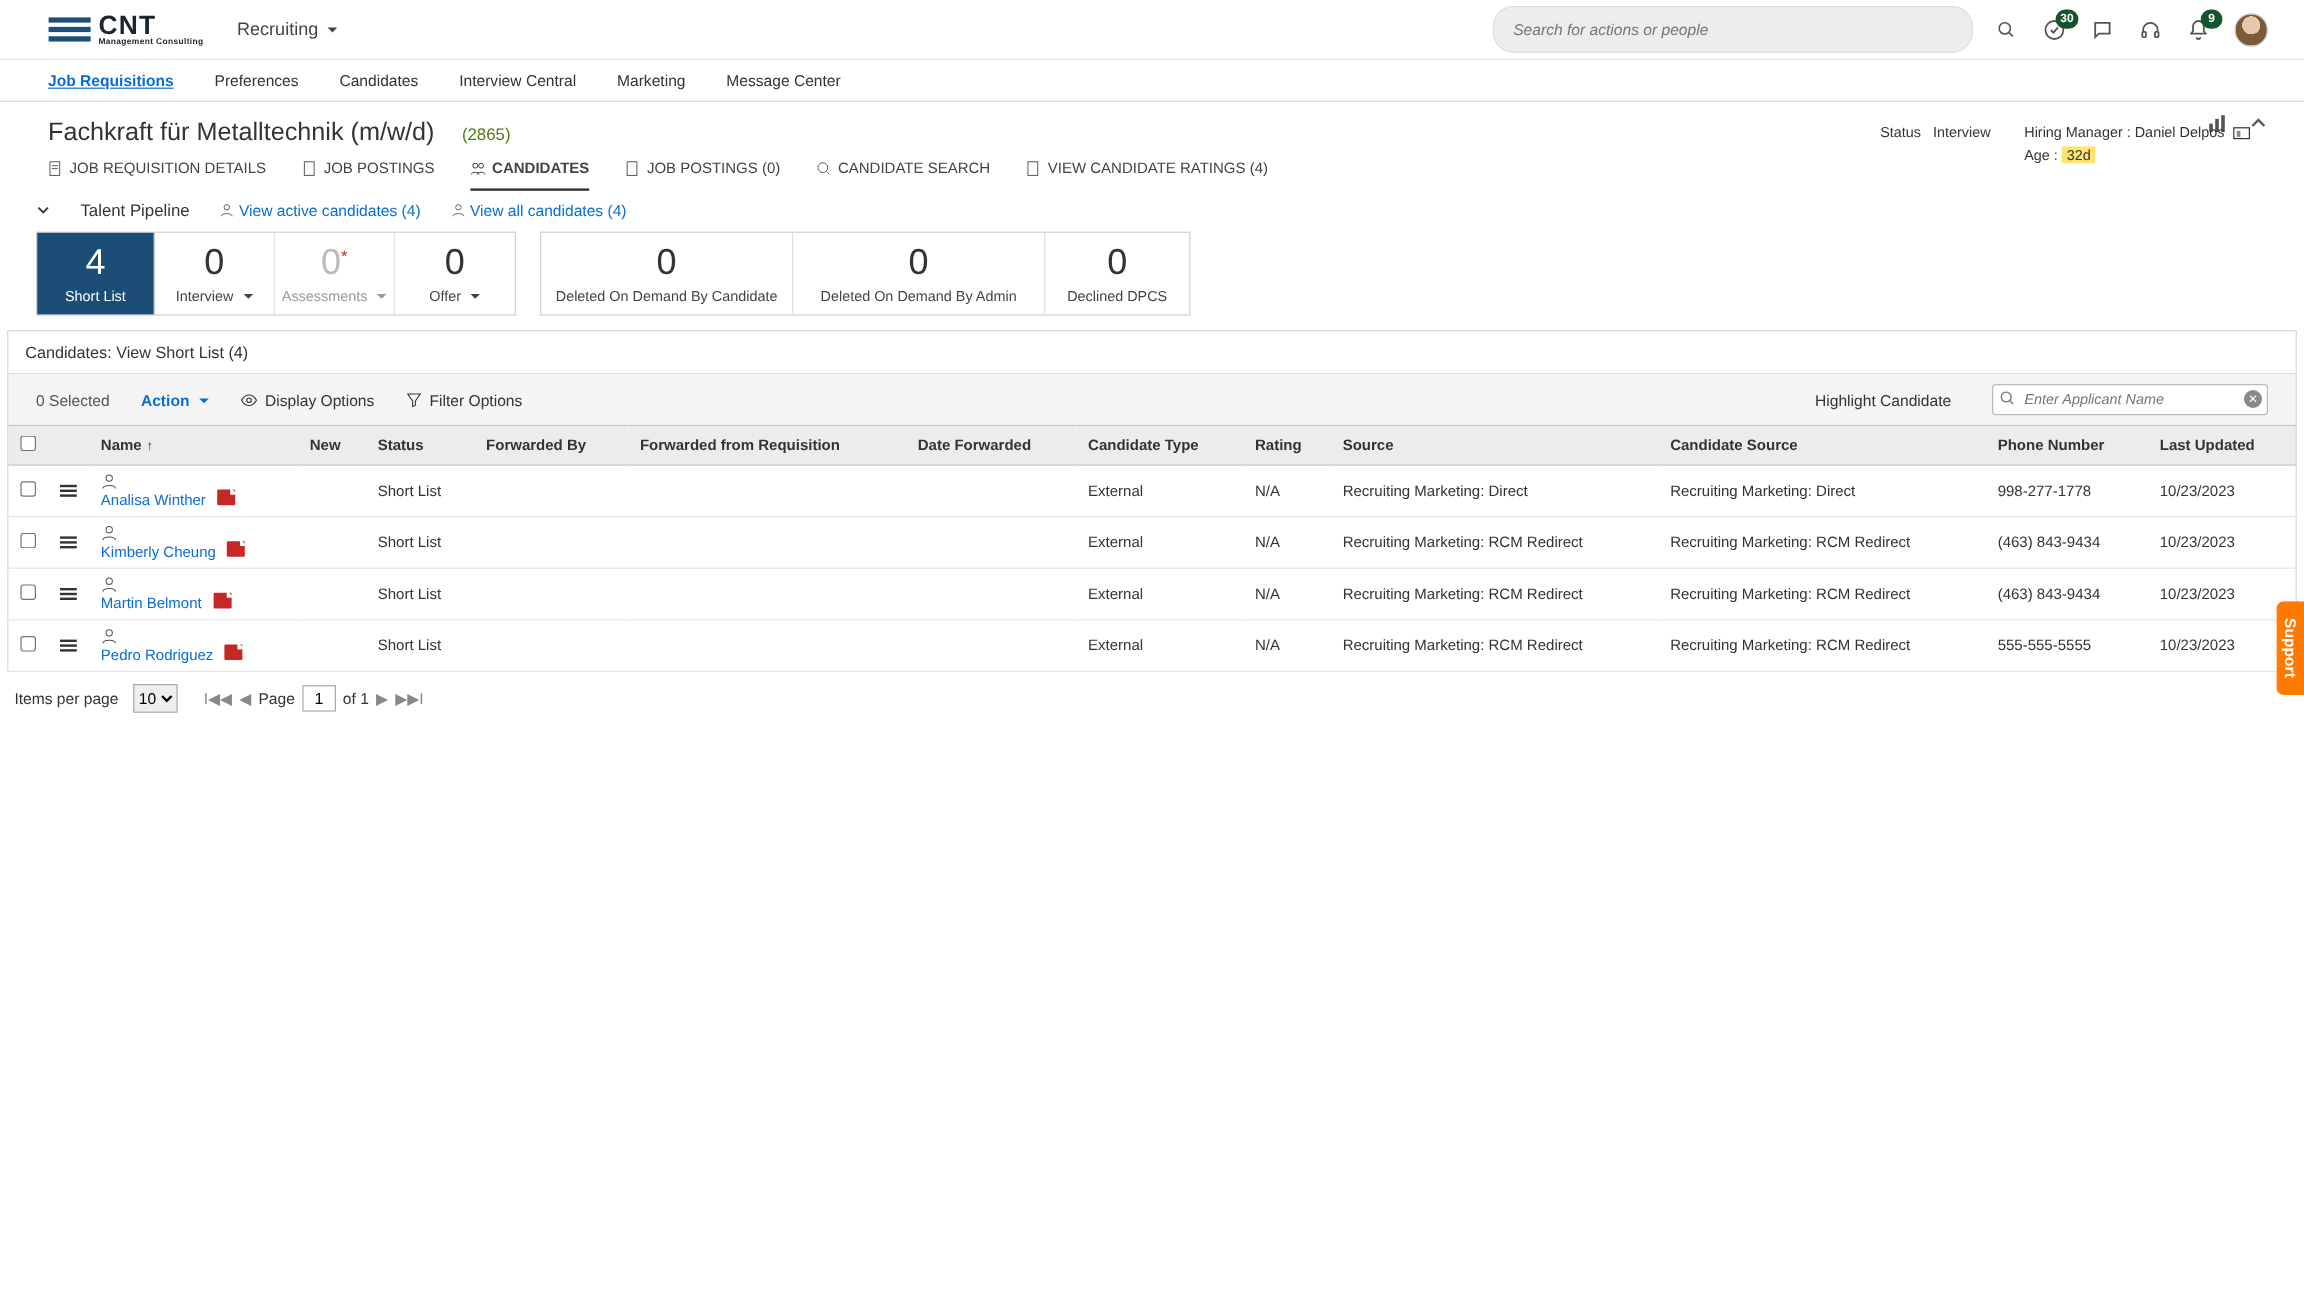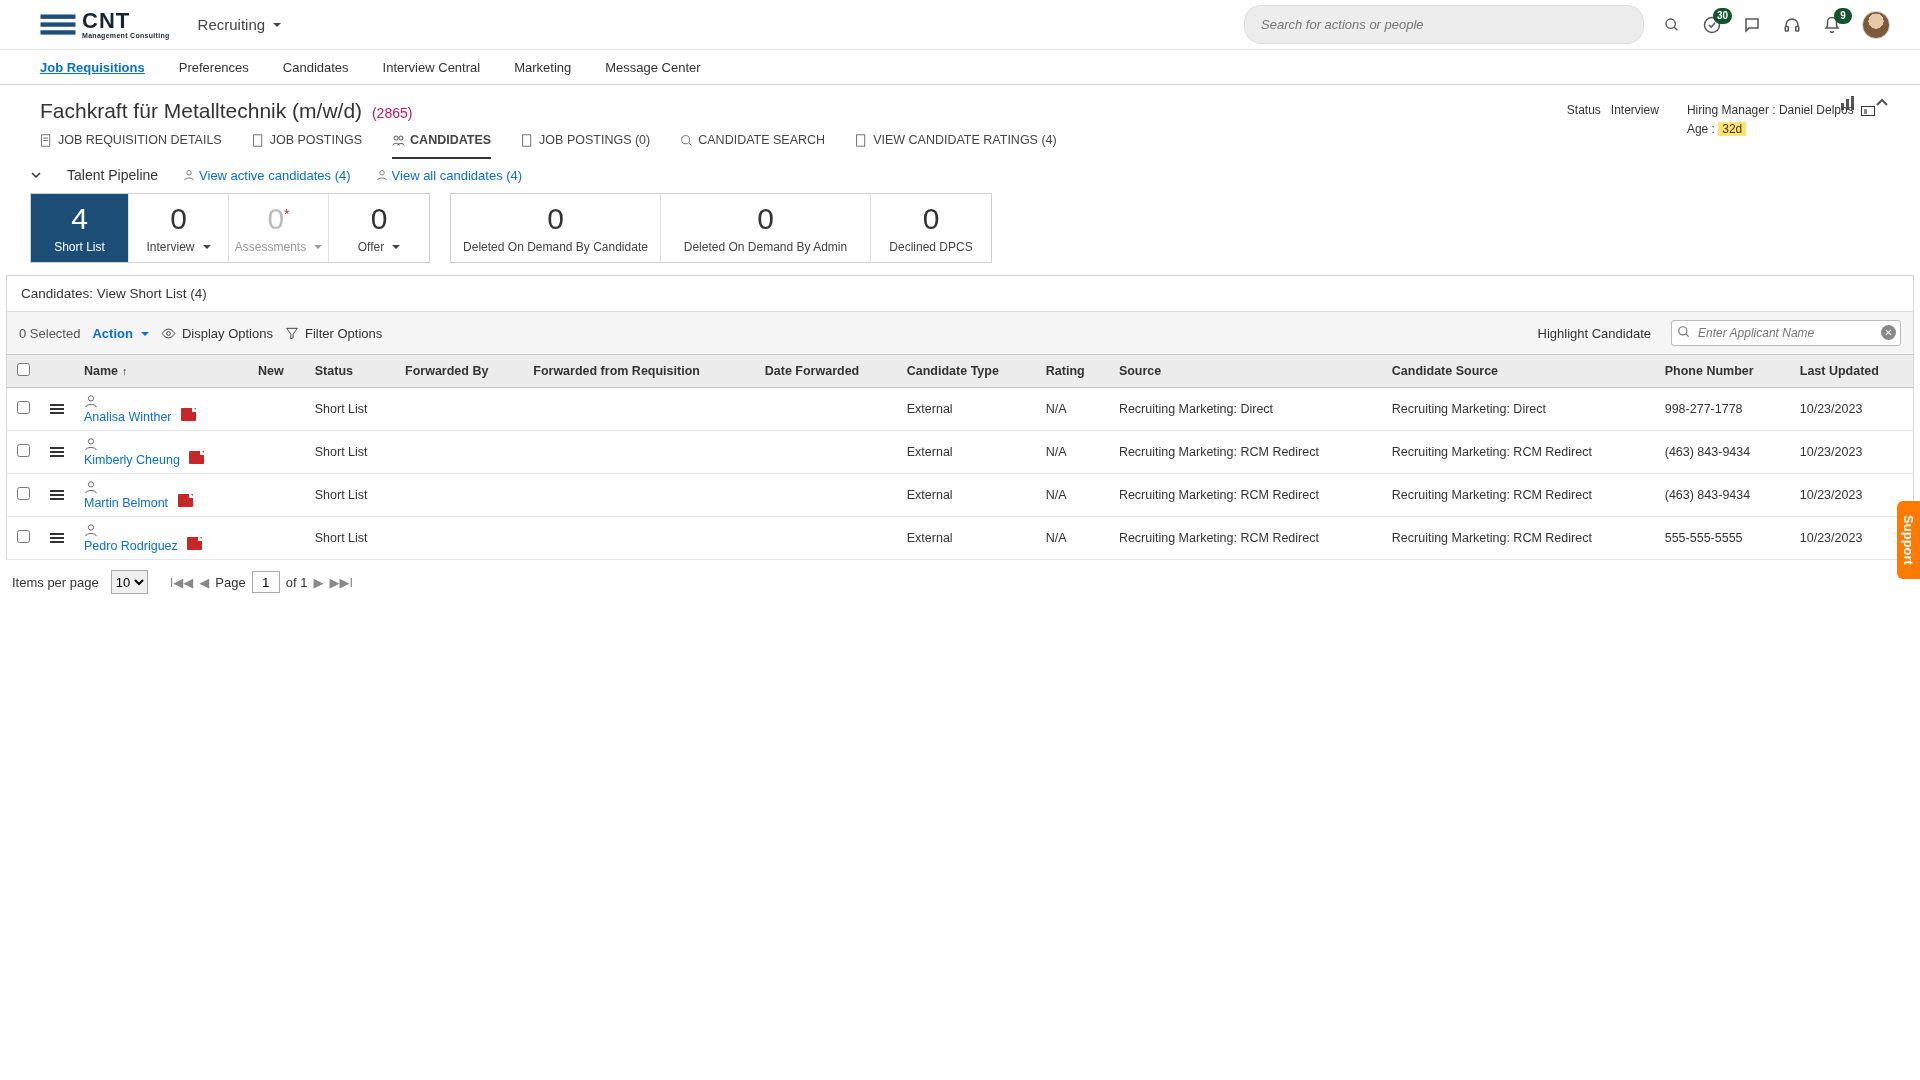--- a/index.html
+++ b/index.html
@@ -23,21 +23,21 @@
   .avatar { width: 28px; height: 28px; border-radius: 50%; border: 1px solid #ccc; background: radial-gradient(circle at 50% 35%, #e6c9a8 0 35%, #7a5a3a 36% 100%); }
 
   
   .navtabs { display: flex; align-items: center; gap: 34px; height: 35px; padding: 0 40px; border-bottom: 1px solid #d9d9d9; font-size: 13px; }
   .navtabs .nt { color: #333; cursor: pointer; }
   .navtabs .nt.active { color: #0A6ED1; font-weight: 700; text-decoration: underline; }
 
   
   .req-header { display: flex; align-items: flex-start; padding: 14px 30px 0 40px; position: relative; }
   .req-title { font-size: 21px; color: #333; }
-  .req-title .id { font-size: 14px; color: #be185d; margin-left: 4px; }
+  .req-title .id { font-size: 14px; color: #4d7c0f; margin-left: 17px; }
   .req-header .right { position: absolute; right: 30px; top: 10px; display: flex; align-items: flex-start; gap: 18px; }
   .req-header .chart-ic { width: 16px; height: 16px; cursor: pointer; }
   .req-header .collapse-ic { width: 16px; height: 16px; cursor: pointer; }
   .meta-block { position: absolute; right: 45px; top: 16px; display: flex; align-items: flex-start; gap: 28px; font-size: 12px; color: #333; }
   .meta-block .col { line-height: 1.6; }
   .meta-block .age { background: #ffe36e; padding: 0 4px; }
   .card-ic { display:inline-block; width:14px; height:10px; border:1px solid #333; vertical-align: middle; margin-left:4px; position:relative; }
   .card-ic::after{content:"";position:absolute;left:2px;top:2px;width:3px;height:5px;background:#888;}
 
   
@@ -63,21 +63,21 @@
   .stage.disabled .num { color: #bbb; }
   .stage.disabled .lbl { color: #999; }
   .stage .ast { color: #c62828; font-size: 14px; position: relative; top: -10px; }
   .stage.wide { width: auto; min-width: 210px; }
   .stage.mid  { width: auto; min-width: 210px; }
 
   
   .cand-banner { margin: 0 6px; border: 1px solid #d7d7d7; padding: 10px 14px; font-size: 13.5px; color: #333; background: #fff; }
 
   
-  .toolbar { margin: 0 6px; border-left: 1px solid #d7d7d7; border-right: 1px solid #d7d7d7; background: #f5f5f5; display: flex; align-items: center; padding: 8px 12px; font-size: 13px; gap: 12px; }
+  .toolbar { margin: 0 6px; border-left: 1px solid #d7d7d7; border-right: 1px solid #d7d7d7; background: #f5f5f5; display: flex; align-items: center; padding: 8px 23px; font-size: 13px; gap: 26px; }
   .toolbar .sel { color: #555; }
   .toolbar .action { color: #0A6ED1; font-weight: 700; display:flex; align-items:center; gap:4px; cursor:pointer; }
   .toolbar .opt { color: #333; display:flex; align-items:center; gap:6px; cursor:pointer; }
   .toolbar .spacer { flex: 1; }
   .toolbar .hl { color: #333; margin-right: 8px; }
   .toolbar .search-mini { position: relative; width: 230px; }
   .toolbar .search-mini input { width: 100%; height: 26px; border: 1px solid #bbb; border-radius: 3px; padding: 0 26px; font-size: 12px; font-style: italic; }
   .toolbar .search-mini .mag { position: absolute; left: 6px; top: 5px; width: 14px; height: 14px; }
   .toolbar .search-mini .clr { position: absolute; right: 5px; top: 5px; width: 15px; height: 15px; border-radius: 50%; background: #888; color:#fff; font-size:10px; display:flex;align-items:center;justify-content:center; cursor:pointer; }
 

